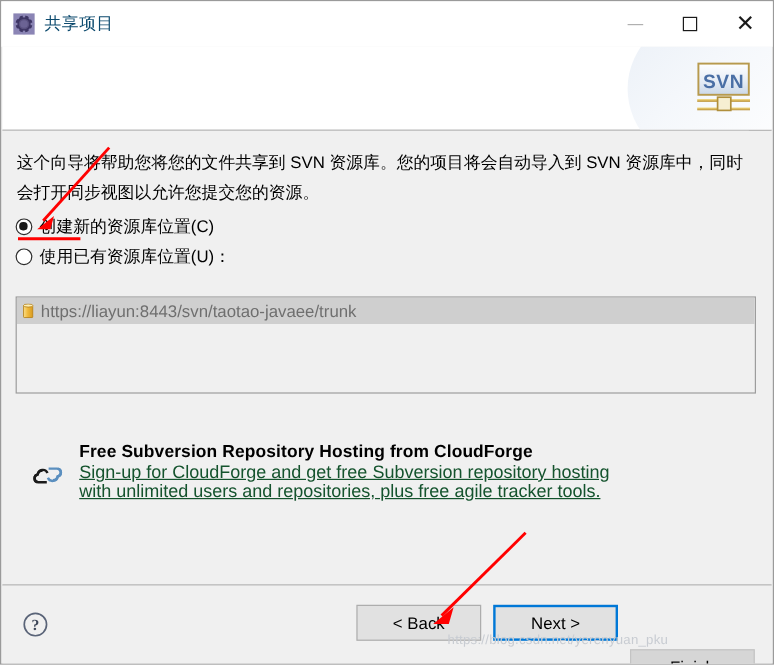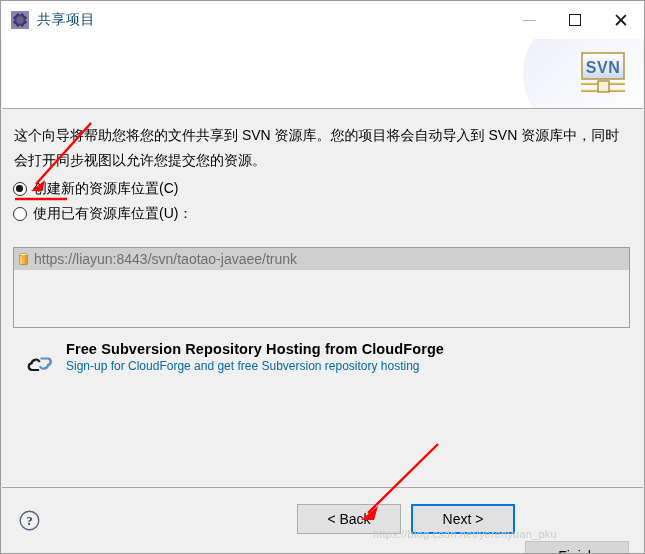--- a/index.html
+++ b/index.html
@@ -190,41 +190,42 @@
     flex: none;
   }
   .list-item-label {
     font-size: 14px;
     color: #6f6f6f;
   }
 
   
   .cloudforge {
     position: absolute;
-    left: 22px; top: 232px;
-    display: flex;
-    align-items: flex-end;
+    left: 22px; top: 260px;
+    display: flex;
+    align-items: center;
   }
   .cloud-icon {
     width: 32px; height: 20px;
     margin-right: 10px;
     margin-top: 4px;
     flex: none;
   }
   .cf-title {
     font-size: 14.5px;
     font-weight: bold;
     color: #000000;
     letter-spacing: 0.1px;
     margin-bottom: 1px;
   }
   .cf-desc {
-    font-size: 12px;
+    font-size: 15px;
     line-height: 16px;
-    color: #0369a1;
+    color: #14532d;
+    text-decoration: underline;
   }
 
   
   .footer-sep {
     position: absolute;
     left: 1px; top: 486px;
     width: 641px;
     height: 1px;
     background: #a8a8a8;
   }
@@ -386,20 +387,21 @@
     <div class="cloudforge">
       <svg class="cloud-icon" viewBox="0 0 32 20">
         <path d="M11.5 6.2a4.2 4.2 0 0 0-4.1 3.2 3.3 3.3 0 0 0 .5 6.5h7.1" fill="none" stroke="#1b1b1b" stroke-width="2"></path>
         <path d="M7.2 15.9a3.4 3.4 0 0 1 .2-6.6 4.3 4.3 0 0 1 8.2-1.1" fill="none" stroke="#1b1b1b" stroke-width="2"></path>
         <path d="M20 14.2a4.2 4.2 0 0 0 4.1-3.2 3.3 3.3 0 0 0-.5-6.5h-7.1" fill="none" stroke="#5b8fbf" stroke-width="2"></path>
         <path d="M24.3 4.5a3.4 3.4 0 0 1-.2 6.6 4.3 4.3 0 0 1-8.2 1.1" fill="none" stroke="#5b8fbf" stroke-width="2"></path>
       </svg>
       <div>
         <div class="cf-title">Free Subversion Repository Hosting from CloudForge</div>
         <div class="cf-desc">Sign-up for CloudForge and get free Subversion repository hosting</div>
+        <div class="cf-desc">with unlimited users and repositories, plus free agile tracker tools.</div>
       </div>
     </div>
   </div>
 
   <div class="footer-sep"></div>
   <div class="footer">
     <svg class="help-icon" viewBox="0 0 21 21">
       <circle cx="10.5" cy="10.5" r="9.3" fill="none" stroke="#5a6478" stroke-width="1.4"></circle>
       <text x="10.5" y="15" text-anchor="middle" font-family="Liberation Serif, serif" font-size="13" font-weight="bold" fill="#3d4658">?</text>
     </svg>

